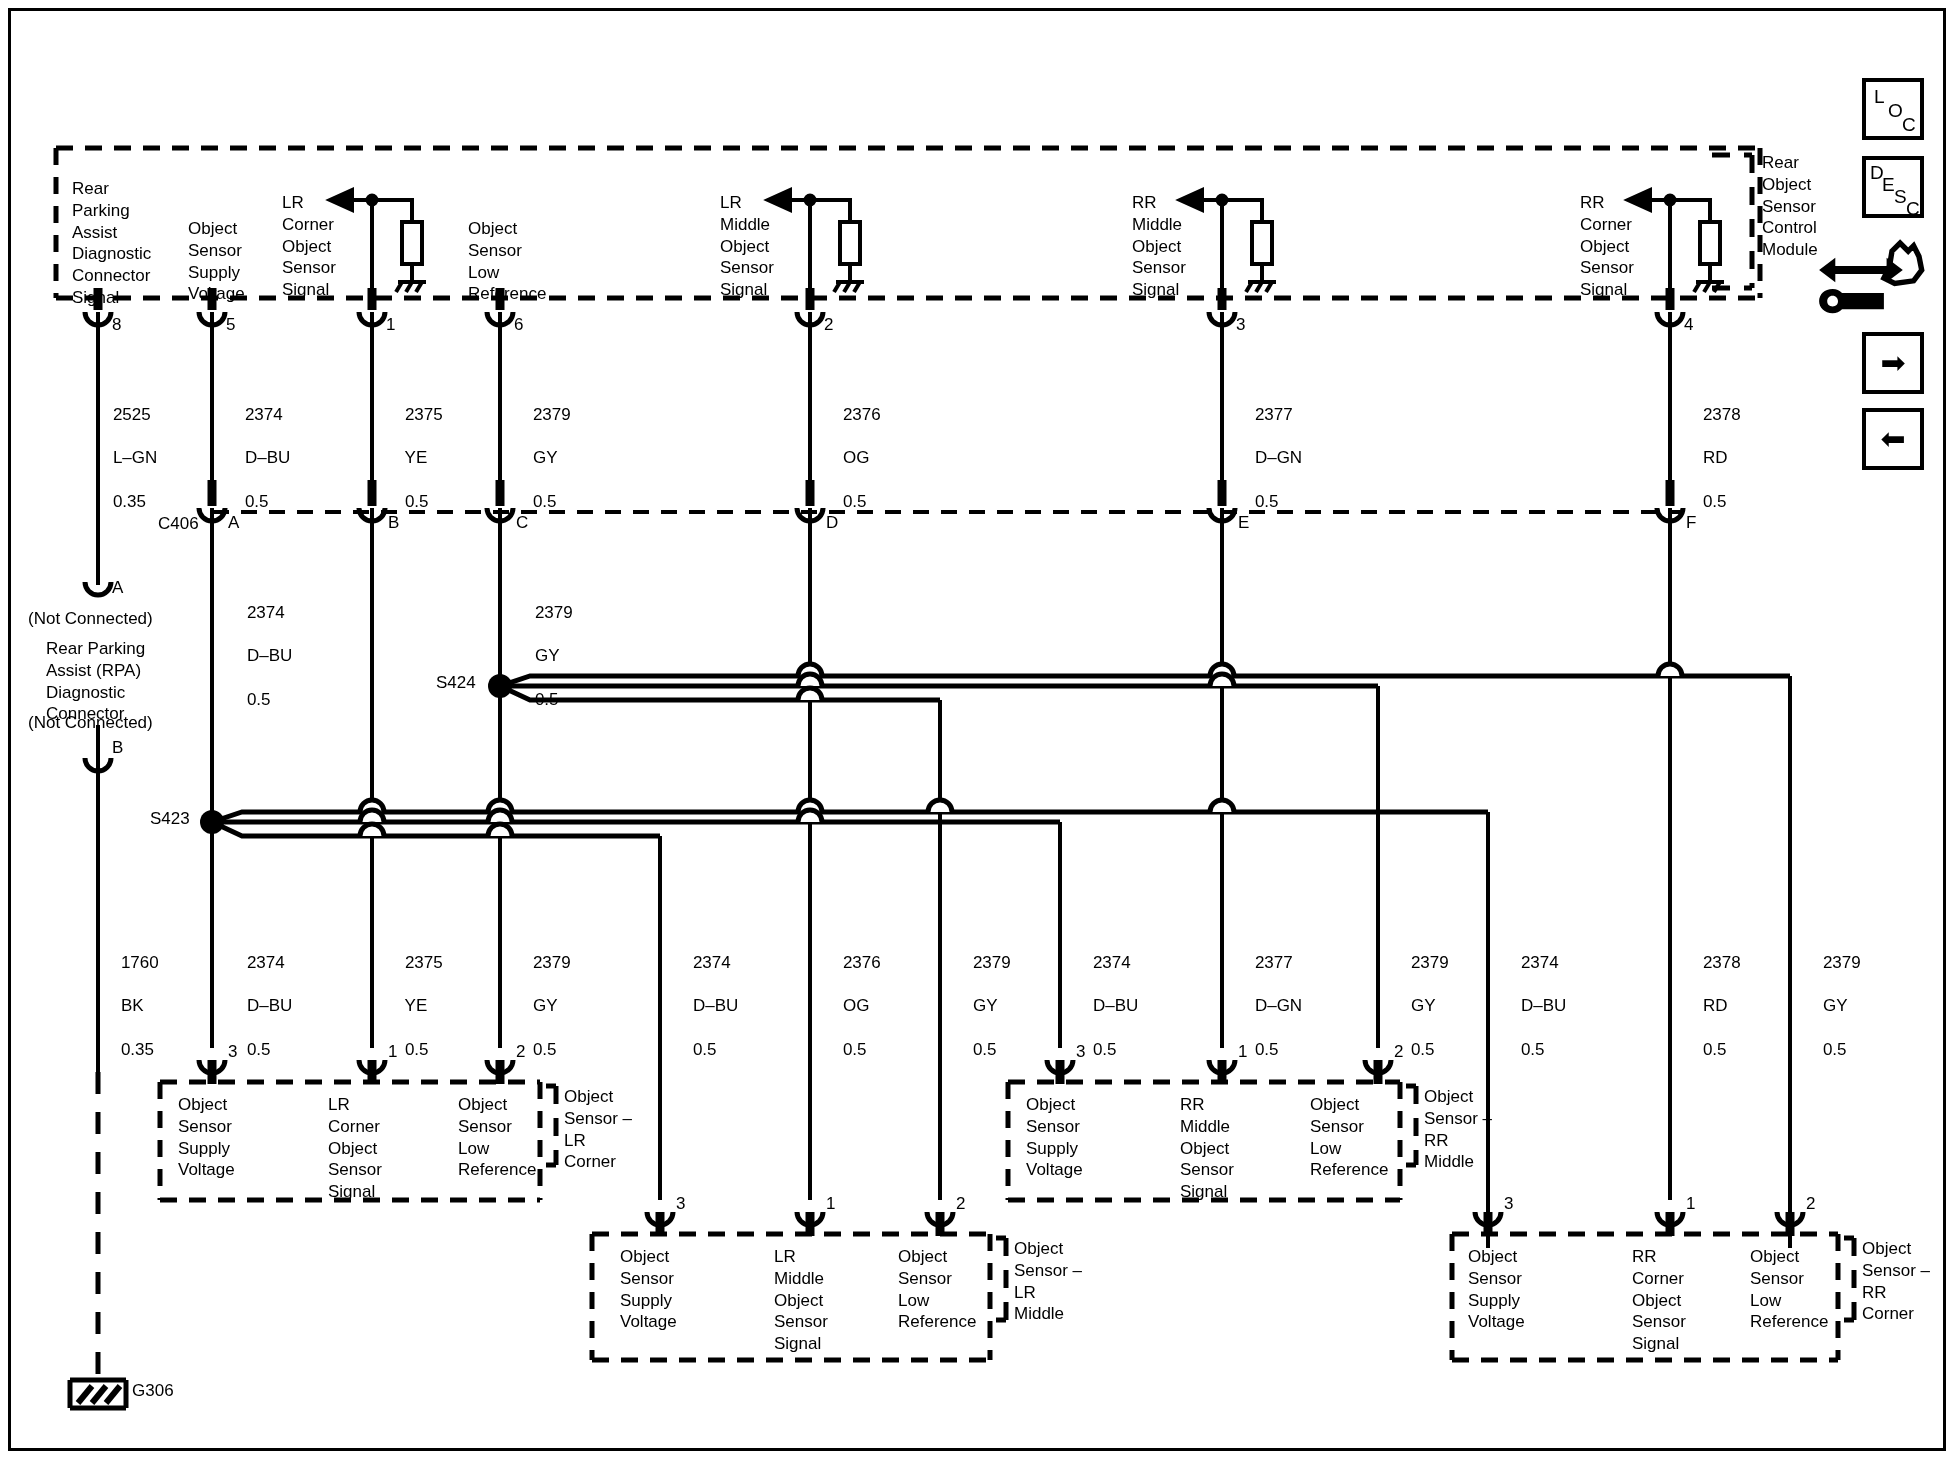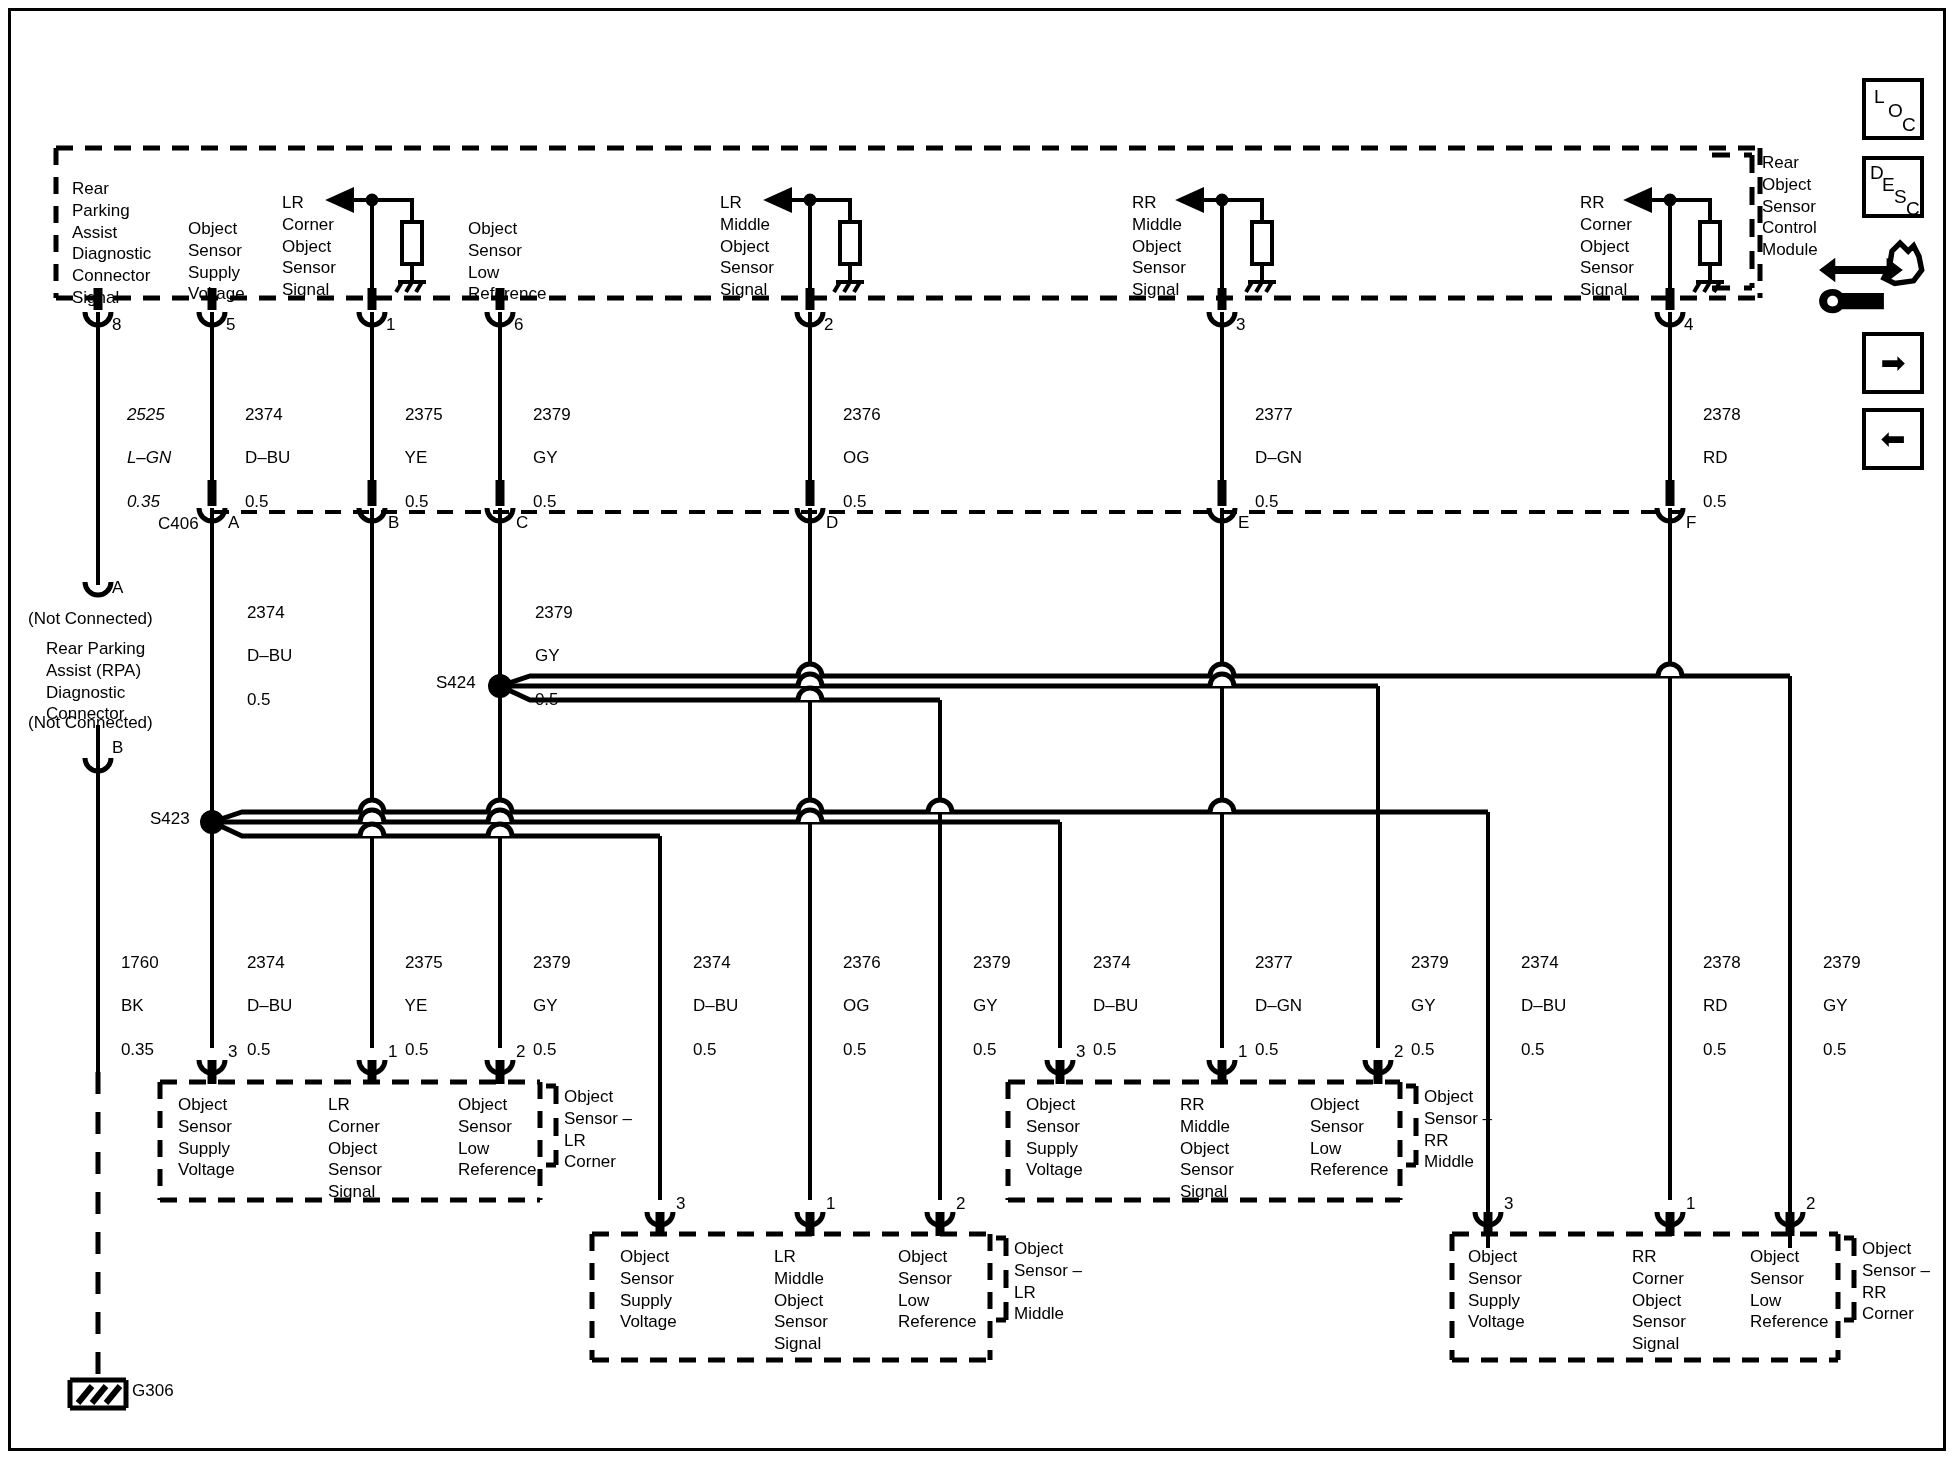--- a/index.html
+++ b/index.html
@@ -323,21 +323,21 @@
   <div class="lbl" style="left:1762px; top:152px;">Rear<br>Object<br>Sensor<br>Control<br>Module</div>
 
   <div class="pin" style="left:112px;  top:315px;">8</div>
   <div class="pin" style="left:226px;  top:315px;">5</div>
   <div class="pin" style="left:386px;  top:315px;">1</div>
   <div class="pin" style="left:514px;  top:315px;">6</div>
   <div class="pin" style="left:824px;  top:315px;">2</div>
   <div class="pin" style="left:1236px; top:315px;">3</div>
   <div class="pin" style="left:1684px; top:315px;">4</div>
 
-  <div class="lbl" style="left:108px; top:382px;font-style:italic;">
+  <div class="lbl" style="left:94px; top:382px;">
     <span>2525</span><br>
     <span>L–GN</span><br>
     <span>0.35</span>
   </div>
   <div class="lbl" style="left:226px; top:382px;">
     <span>2374</span><br>
     <span>D–BU</span><br>
     <span>0.5</span>
   </div>
   <div class="lbl" style="left:386px; top:382px;">

